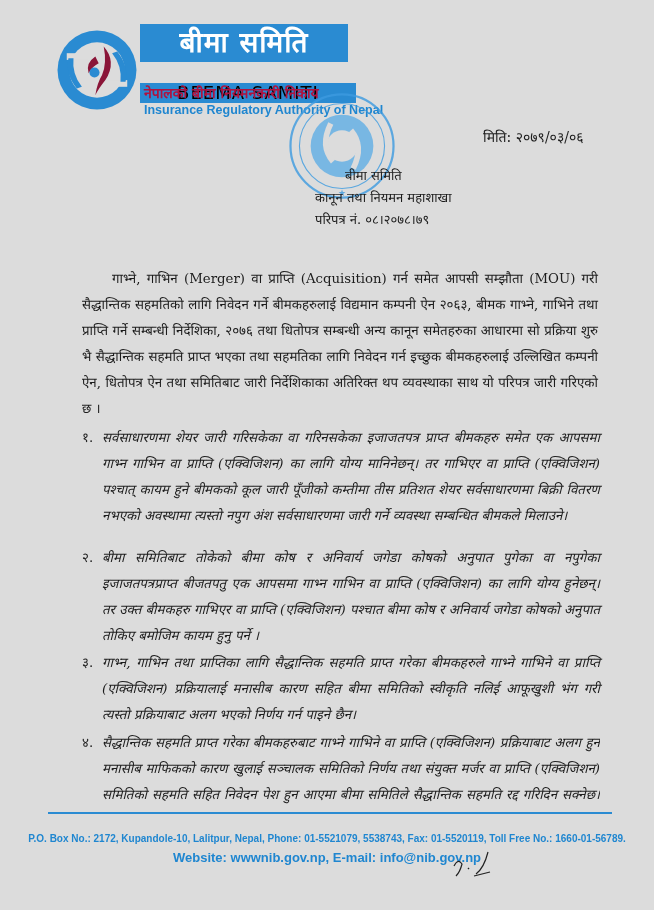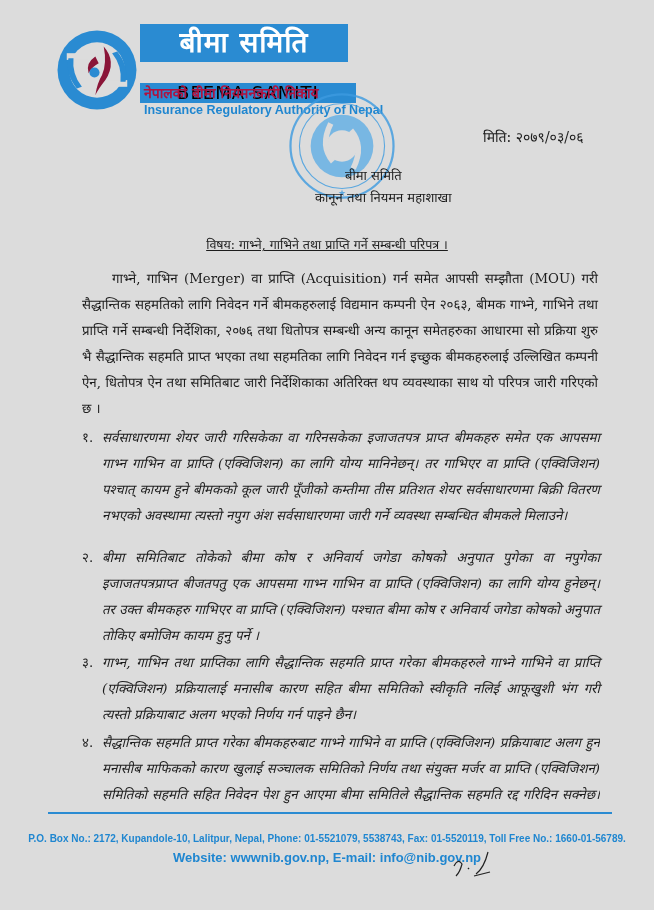--- a/index.html
+++ b/index.html
@@ -101,23 +101,23 @@
     <path d="M40 30 Q30 50 42 64" stroke="#dcdcdc" stroke-width="5" fill="none"></path>
     <path d="M60 70 Q70 50 58 36" stroke="#dcdcdc" stroke-width="5" fill="none"></path>
     <text x="50" y="95" font-size="8" text-anchor="middle" fill="#3d9be0">★</text>
   </svg>
 
   <div class="date">मिति: २०७९/०३/०६</div>
 
   <div class="addr-block">
     <div class="l1">बीमा समिति</div>
     <div>कानून तथा नियमन महाशाखा</div>
+    <div>परिपत्र नं. ०८।२०७८।७९</div>
   </div>
 
-  <div class="subject">विषय: गाभ्ने, गाभिने तथा प्राप्ति गर्ने सम्बन्धी परिपत्र ।</div>
 
   <div class="body-text intro">गाभ्ने, गाभिन (Merger) वा प्राप्ति (Acquisition) गर्न समेत आपसी सम्झौता (MOU) गरी सैद्धान्तिक सहमतिको लागि निवेदन गर्ने बीमकहरुलाई विद्यमान कम्पनी ऐन २०६३, बीमक गाभ्ने, गाभिने तथा प्राप्ति गर्ने सम्बन्धी निर्देशिका, २०७६ तथा धितोपत्र सम्बन्धी अन्य कानून समेतहरुका आधारमा सो प्रक्रिया शुरु भै सैद्धान्तिक सहमति प्राप्त भएका तथा सहमतिका लागि निवेदन गर्न इच्छुक बीमकहरुलाई उल्लिखित कम्पनी ऐन, धितोपत्र ऐन तथा समितिबाट जारी निर्देशिकाका अतिरिक्त थप व्यवस्थाका साथ यो परिपत्र जारी गरिएको छ ।</div>
 
   <div class="item item1">
     <span class="num">१.</span>
     <div class="txt">सर्वसाधारणमा शेयर जारी गरिसकेका वा गरिनसकेका इजाजतपत्र प्राप्त बीमकहरु समेत एक आपसमा गाभ्न गाभिन वा प्राप्ति (एक्विजिशन) का लागि योग्य मानिनेछन्। तर गाभिएर वा प्राप्ति (एक्विजिशन) पश्चात् कायम हुने बीमकको कूल जारी पूँजीको कम्तीमा तीस प्रतिशत शेयर सर्वसाधारणमा बिक्री वितरण नभएको अवस्थामा त्यस्तो नपुग अंश सर्वसाधारणमा जारी गर्ने व्यवस्था सम्बन्धित बीमकले मिलाउने।</div>
   </div>
   <div class="item item2">
     <span class="num">२.</span>
     <div class="txt">बीमा समितिबाट तोकेको बीमा कोष र अनिवार्य जगेडा कोषको अनुपात पुगेका वा नपुगेका इजाजतपत्रप्राप्त बीजतपतु एक आपसमा गाभ्न गाभिन वा प्राप्ति (एक्विजिशन) का लागि योग्य हुनेछन्। तर उक्त बीमकहरु गाभिएर वा प्राप्ति (एक्विजिशन) पश्चात बीमा कोष र अनिवार्य जगेडा कोषको अनुपात तोकिए बमोजिम कायम हुनु पर्ने ।</div>

